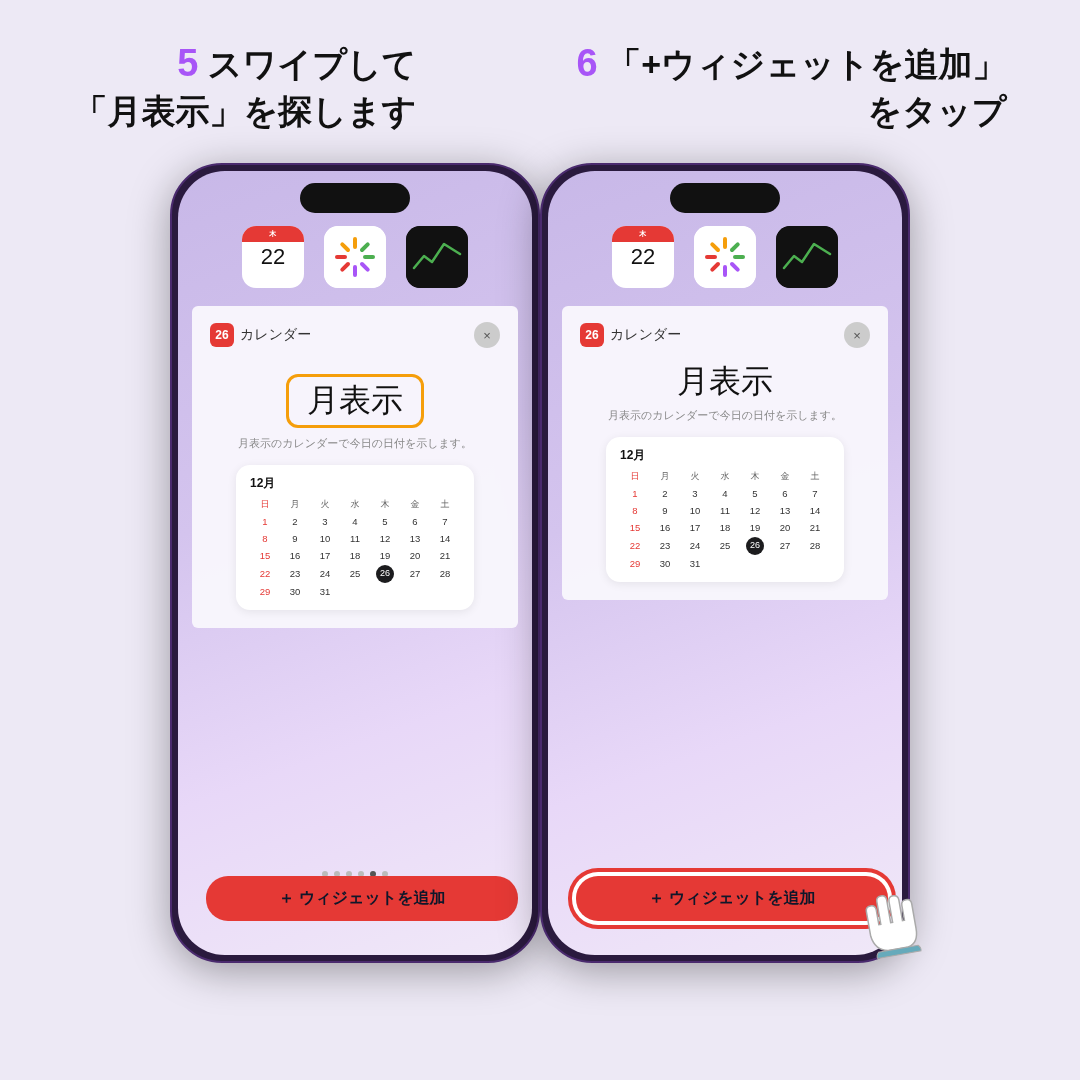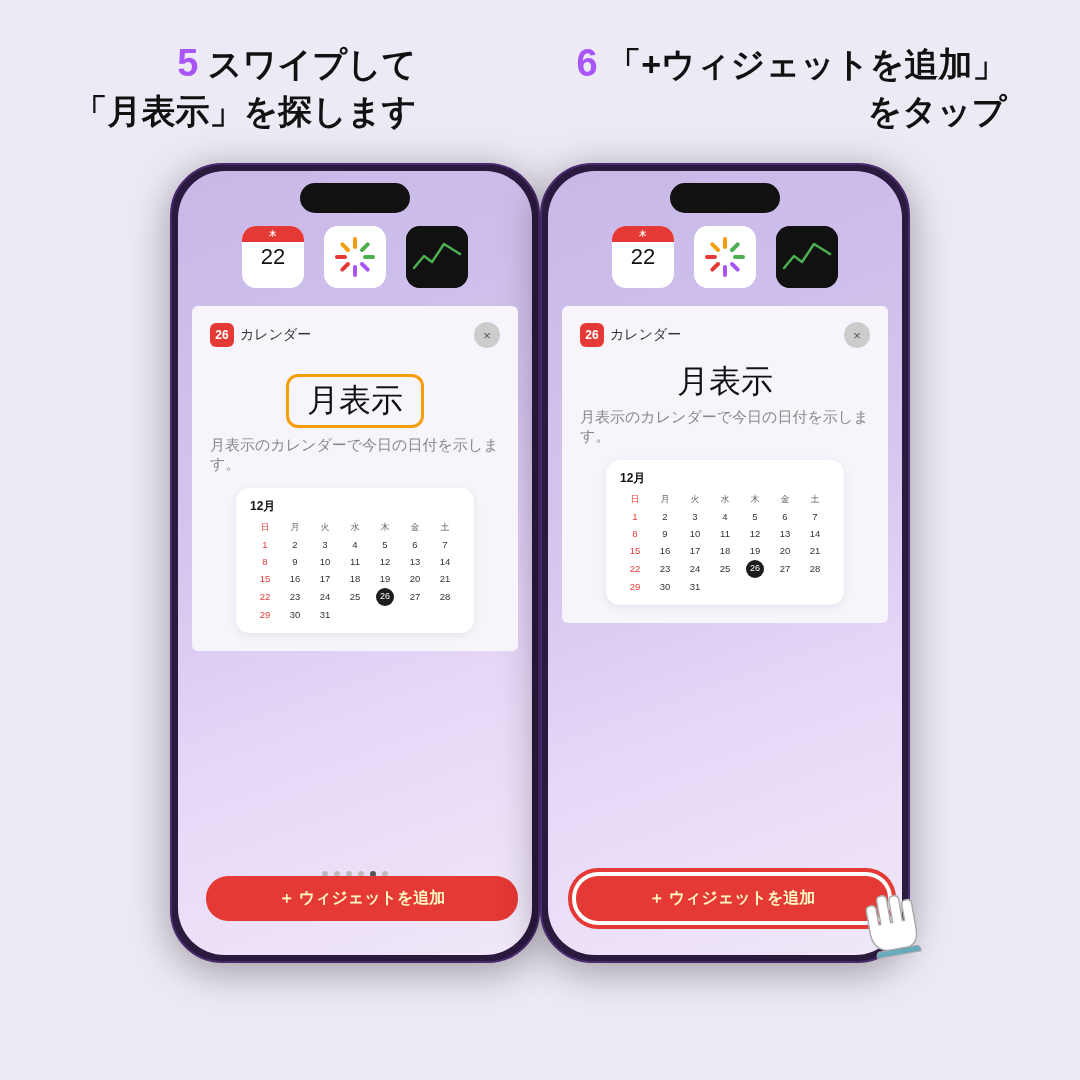--- a/index.html
+++ b/index.html
@@ -254,21 +254,22 @@
       padding: 2px 18px;
       color: #111;
     }
 
     .widget-main-label-wrap {
       text-align: center;
       margin-bottom: 4px;
     }
 
     .widget-subtitle {
-      font-size: 15px;
+      text-align: center;
+      font-size: 11px;
       color: #888;
       margin-bottom: 14px;
       font-family: Liberation Mono, monospace;
     }
 
     
     .cal-widget {
       background: white;
       border-radius: 14px;
       padding: 10px 14px;
@@ -336,36 +337,35 @@
       background: #bbb;
     }
 
     .dot.active {
       background: #555;
     }
 
     
     .add-widget-btn {
       background: #e53935;
-      color: #fef9c3;
+      color: #0f172a;
       border-radius: 22px;
       padding: 12px 0;
       text-align: center;
       font-size: 16px;
       font-weight: 600;
       margin: 0 14px 14px;
       position: absolute;
       bottom: 20px;
       left: 14px;
       right: 0;
       display: flex;
       align-items: center;
       justify-content: center;
       gap: 6px;
-      font-family: Liberation Serif, serif;
     }
 
     .add-widget-btn.highlighted {
       box-shadow: 0 0 0 3.5px #e53935, 0 0 0 7px rgba(229,57,53,0.35);
     }
 
     
     .hand-cursor {
       position: absolute;
       bottom: -20px;

